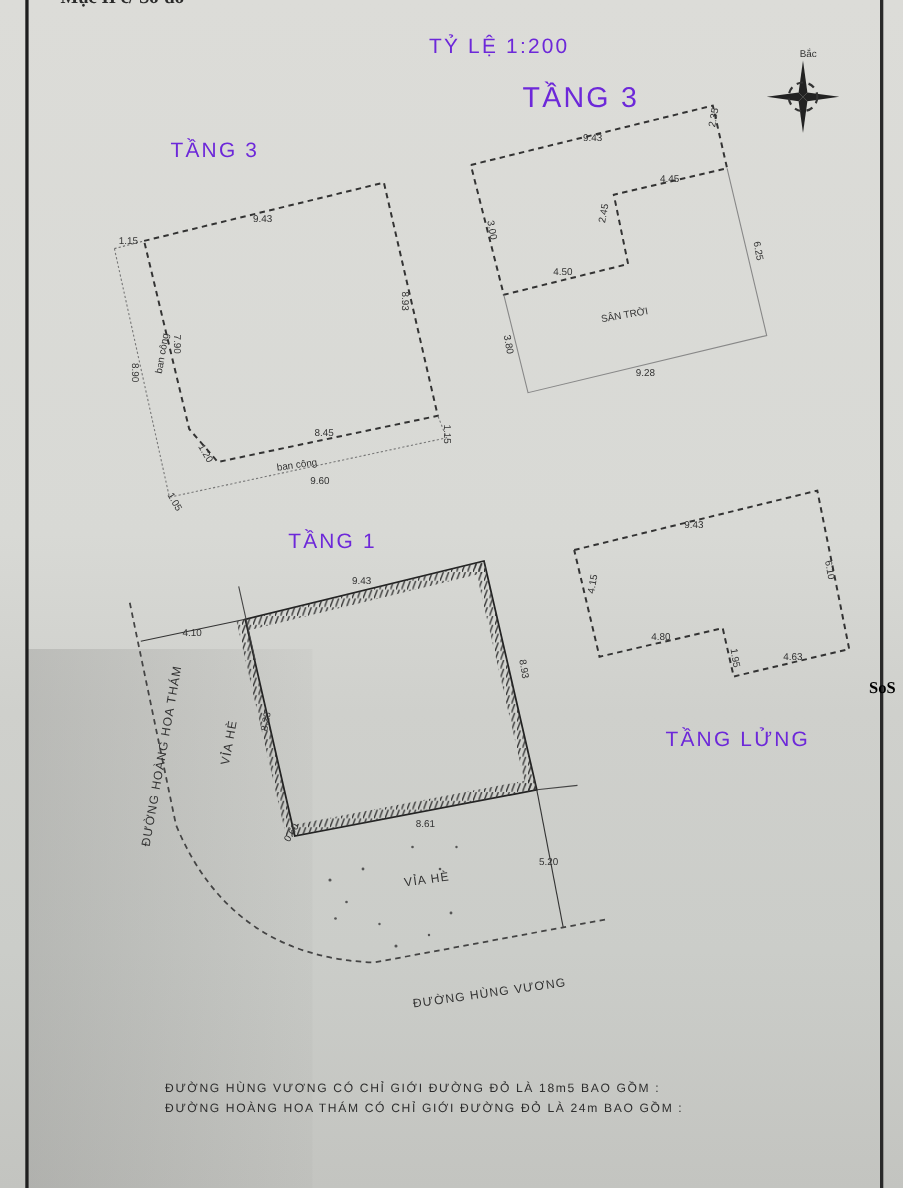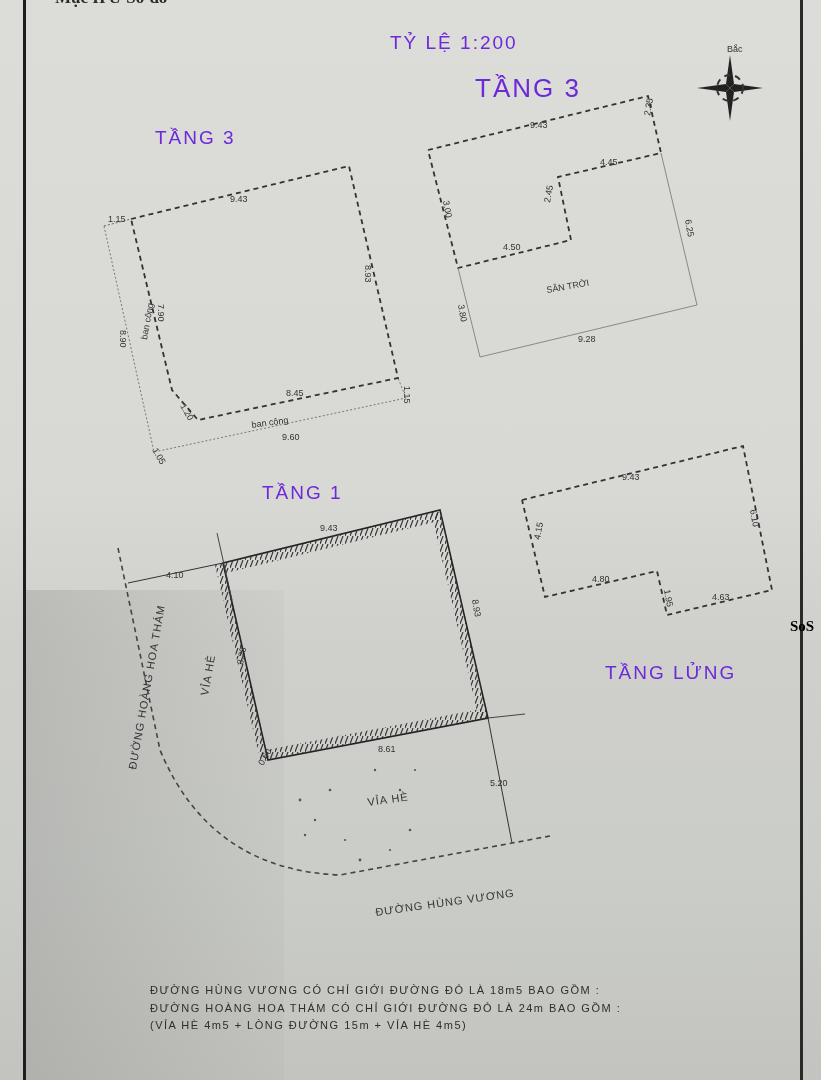--- a/index.html
+++ b/index.html
@@ -130,16 +130,15 @@
         <circle cx="305" cy="835" r="1.2"></circle>
       <circle cx="375" cy="770" r="1.2"></circle>
         <circle cx="415" cy="770" r="1.1"></circle>
     </g>
   </g>
 </svg>
 
 <div class="notes">
   <div>ĐƯỜNG HÙNG VƯƠNG CÓ CHỈ GIỚI ĐƯỜNG ĐỎ LÀ 18m5 BAO GỒM :</div>
   <div>ĐƯỜNG HOÀNG HOA THÁM CÓ CHỈ GIỚI ĐƯỜNG ĐỎ LÀ 24m BAO GỒM :</div>
-  <div>(VỈA HÈ 4m5 + LÒNG ĐƯỜNG 15m + VỈA HÈ 4m5)</div>
 </div>
 
 <div class="watermark">SoS</div>
 
 </body></html>

